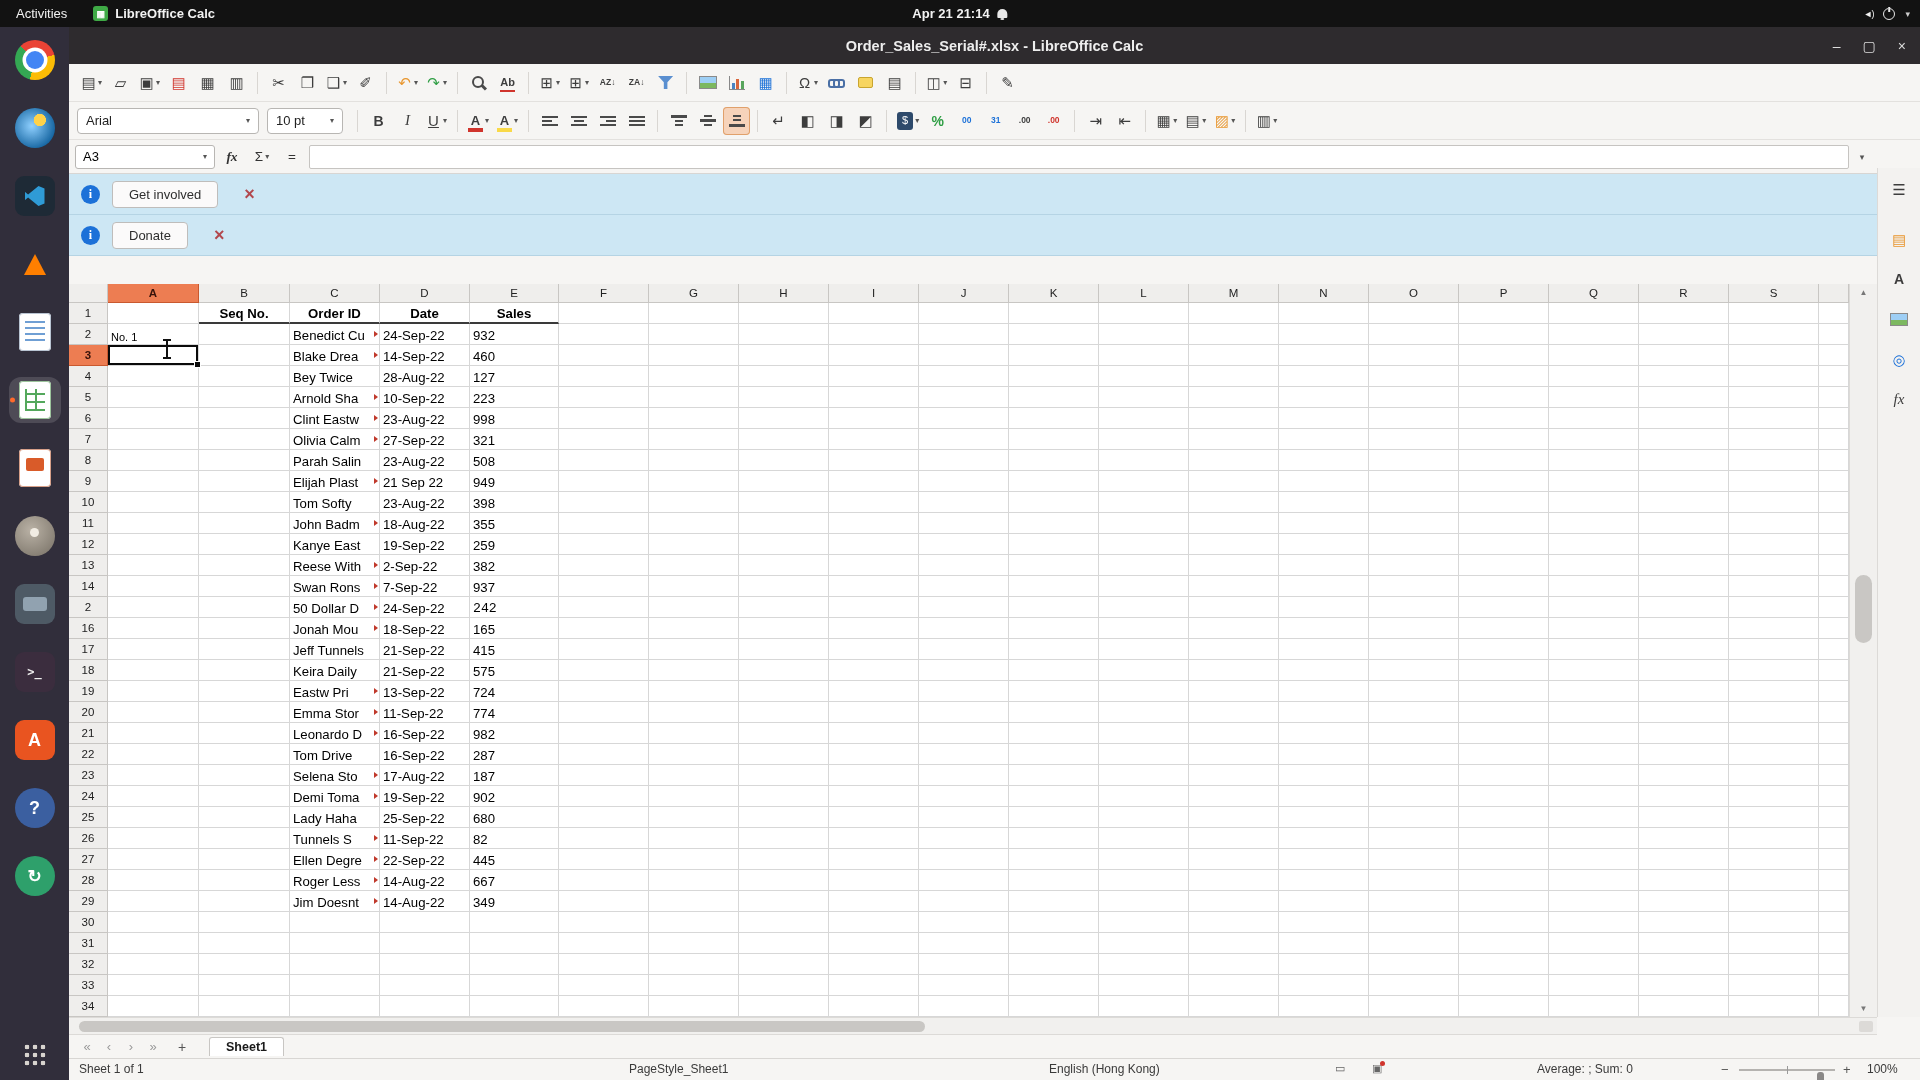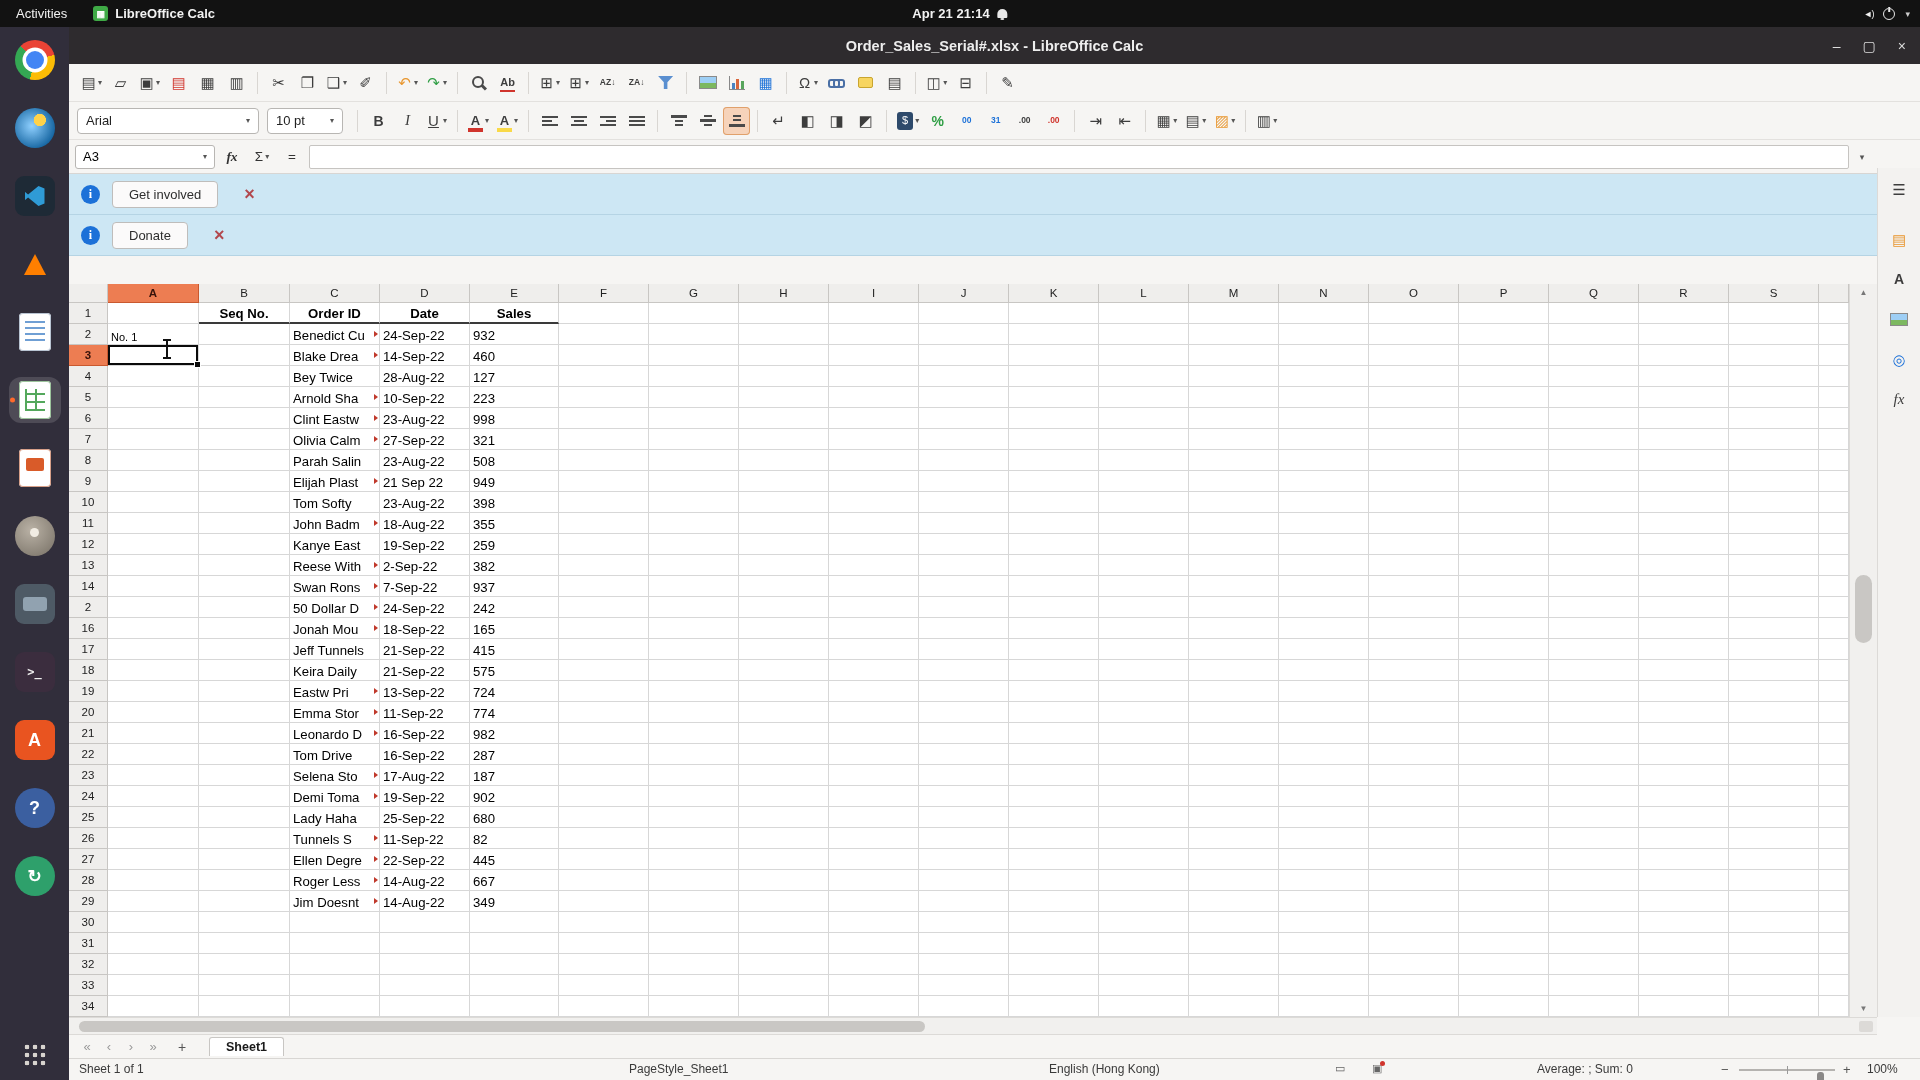--- a/index.html
+++ b/index.html
@@ -834,21 +834,21 @@
           <div class="cell" style="width: 90px;"></div>
           <div class="cell" style="width: 90px;"></div>
           <div class="cell" style="width: 30px;"></div>
         </div>
         <div class="gr">
           <div class="rh">2</div>
           <div class="cell" style="width: 91px;"></div>
           <div class="cell" style="width: 91px;"></div>
           <div class="cell trunc" style="width: 90px;">50 Dollar D</div>
           <div class="cell" style="width: 90px;">24-Sep-22</div>
-          <div class="cell" style="width: 89px;">242</div>
+          <div class="cell" style="width: 89px; font-family: Liberation Mono, monospace;">242</div>
           <div class="cell" style="width: 90px;"></div>
           <div class="cell" style="width: 90px;"></div>
           <div class="cell" style="width: 90px;"></div>
           <div class="cell" style="width: 90px;"></div>
           <div class="cell" style="width: 90px;"></div>
           <div class="cell" style="width: 90px;"></div>
           <div class="cell" style="width: 90px;"></div>
           <div class="cell" style="width: 90px;"></div>
           <div class="cell" style="width: 90px;"></div>
           <div class="cell" style="width: 90px;"></div>

